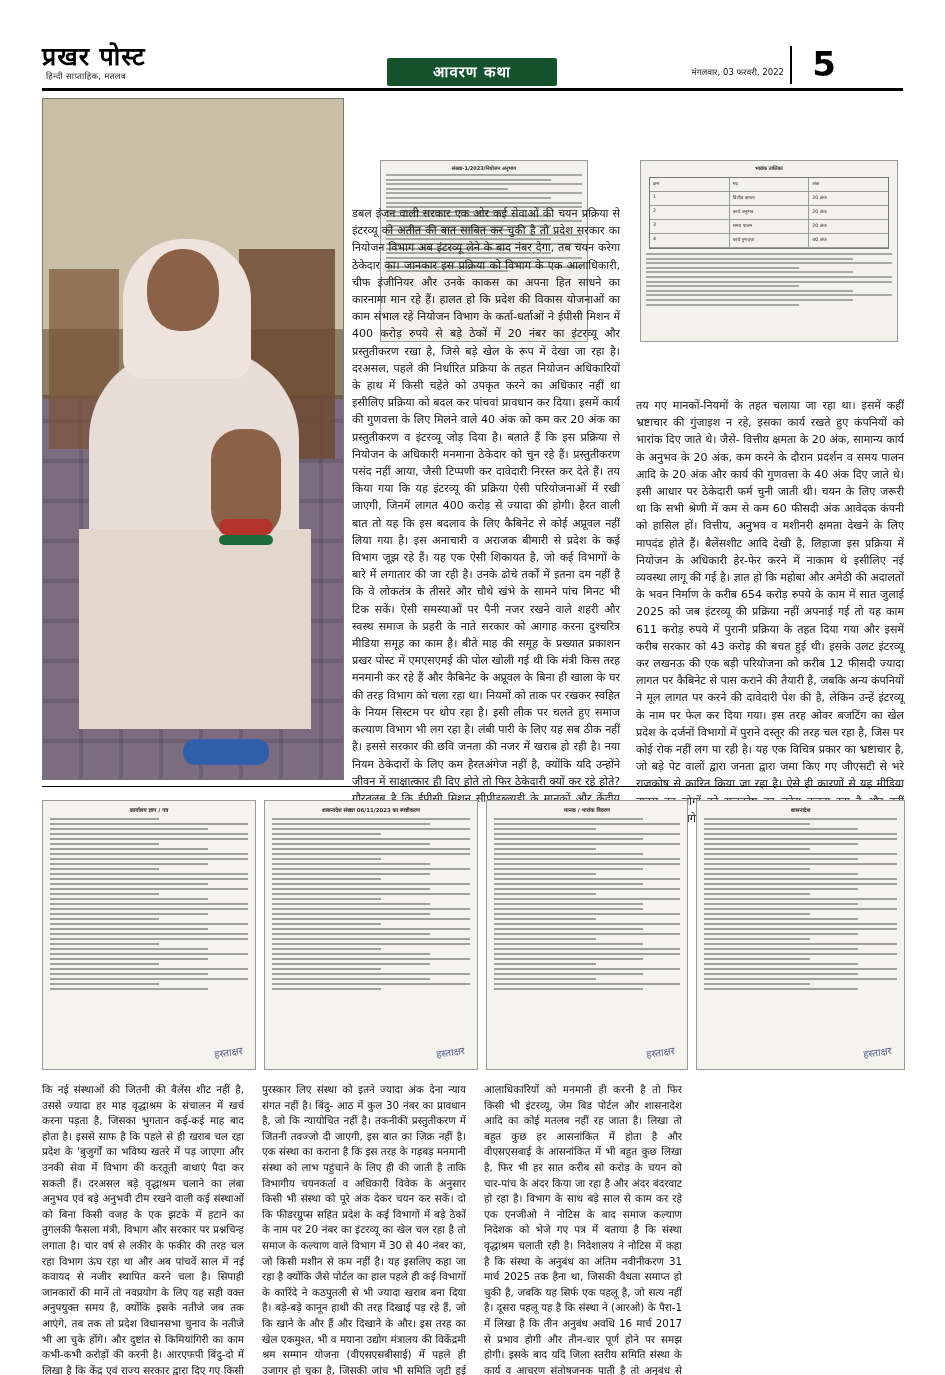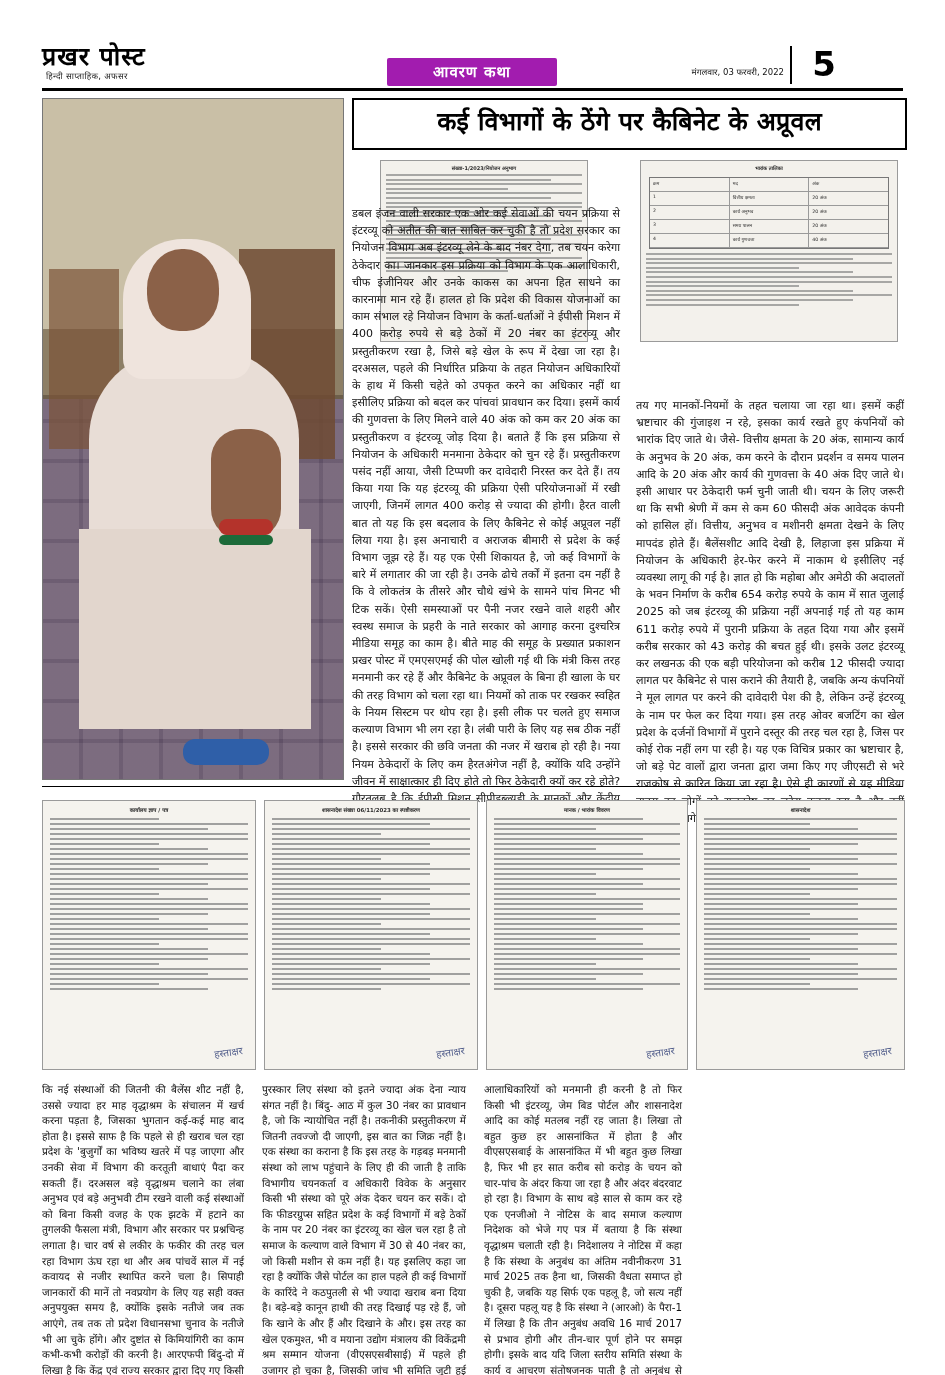--- a/index.html
+++ b/index.html
@@ -24,21 +24,21 @@
     font-family:"DejaVu Sans", sans-serif;
     font-weight:bold;font-size:25px;letter-spacing:1px;color:#000;
   }
   .mast-sub{
     position:absolute;left:46px;top:70px;
     font-family:"DejaVu Sans", sans-serif;
     font-size:8.5px;color:#222;letter-spacing:.3px;
   }
   .section-tag{
     position:absolute;left:387px;top:58px;width:170px;height:28px;
-    background:#a21caf;border-radius:2px;
+    background:#14532d;border-radius:2px;
   }
   .section-tag span{
     display:block;text-align:center;line-height:28px;
     color:#fff;font-family:"DejaVu Sans", sans-serif;
     font-weight:bold;font-size:15px;letter-spacing:1px;
   }
   .mast-date{
     position:absolute;right:72px;top:66px;
     font-family:"DejaVu Sans", sans-serif;
     font-size:8.5px;color:#111;
@@ -147,33 +147,30 @@
   #bcol4{left:698px;width:205px;}
   .frame-rule{position:absolute;left:42px;top:786px;width:861px;height:1px;background:#000;}
 </style>
 </head>
 <body>
 
 <div class="page">
 
   <div class="masthead">
     <div class="mast-name">प्रखर पोस्ट</div>
-    <div class="mast-sub">हिन्दी साप्ताहिक, अफसर</div>
+    <div class="mast-sub">हिन्दी साप्ताहिक, मतलब</div>
     <div class="section-tag">
       <span>आवरण कथा</span>
     </div>
     <div class="mast-date">मंगलवार, 03 फरवरी, 2022</div>
     <div class="page-num-rule"></div>
     <div class="page-num">5</div>
     <div class="mast-rule"></div>
   </div>
 
-  <div class="headline-box">
-    <span class="hl">कई विभागों के ठेंगे पर कैबिनेट के अप्रूवल</span>
-  </div>
 
   <div class="photo">
     <div class="ph-wall"></div>
     <div class="ph-wall2"></div>
     <div class="ph-line"></div>
     <div class="ph-floor"></div>
     <div class="ph-chair2"></div>
     <div class="ph-chair"></div>
     <div class="ph-person-body"></div>
     <div class="ph-person-skirt"></div>

